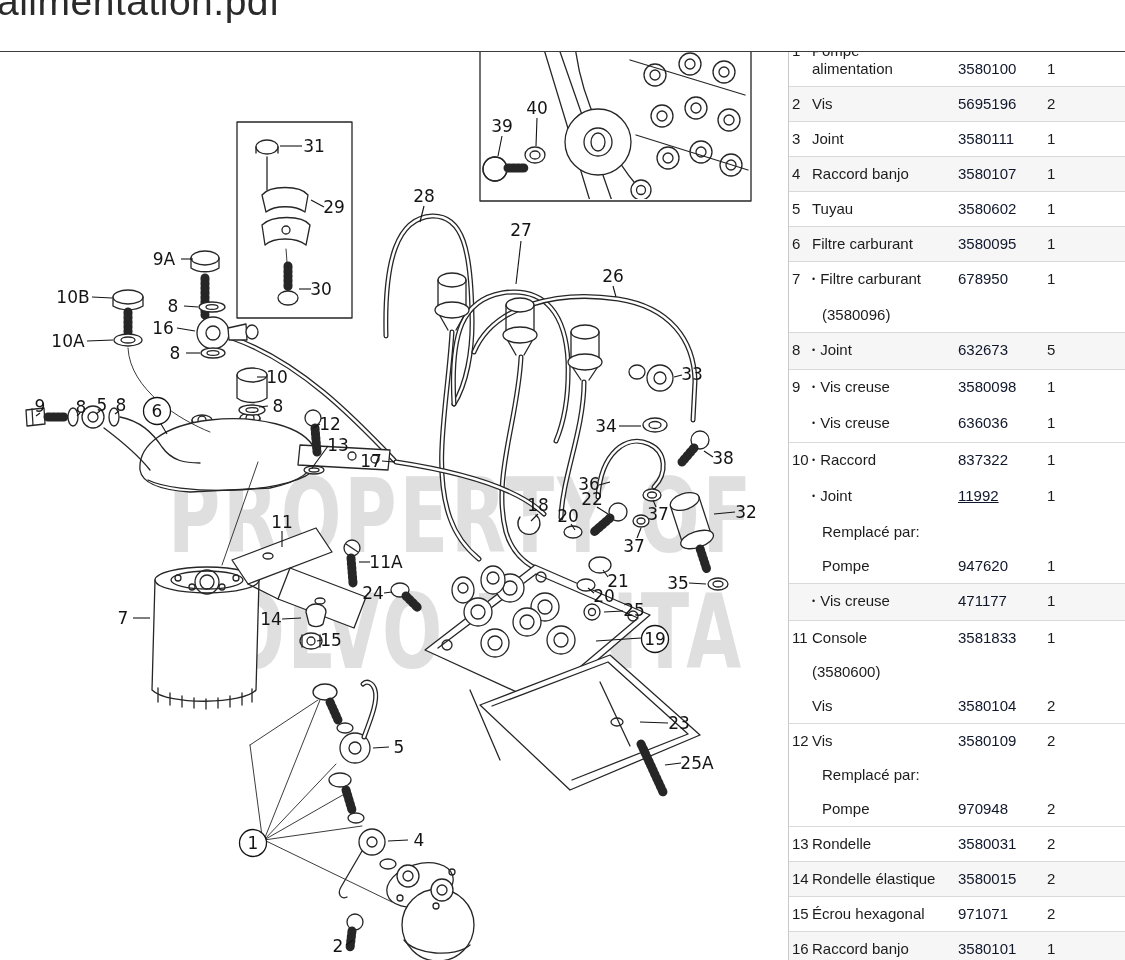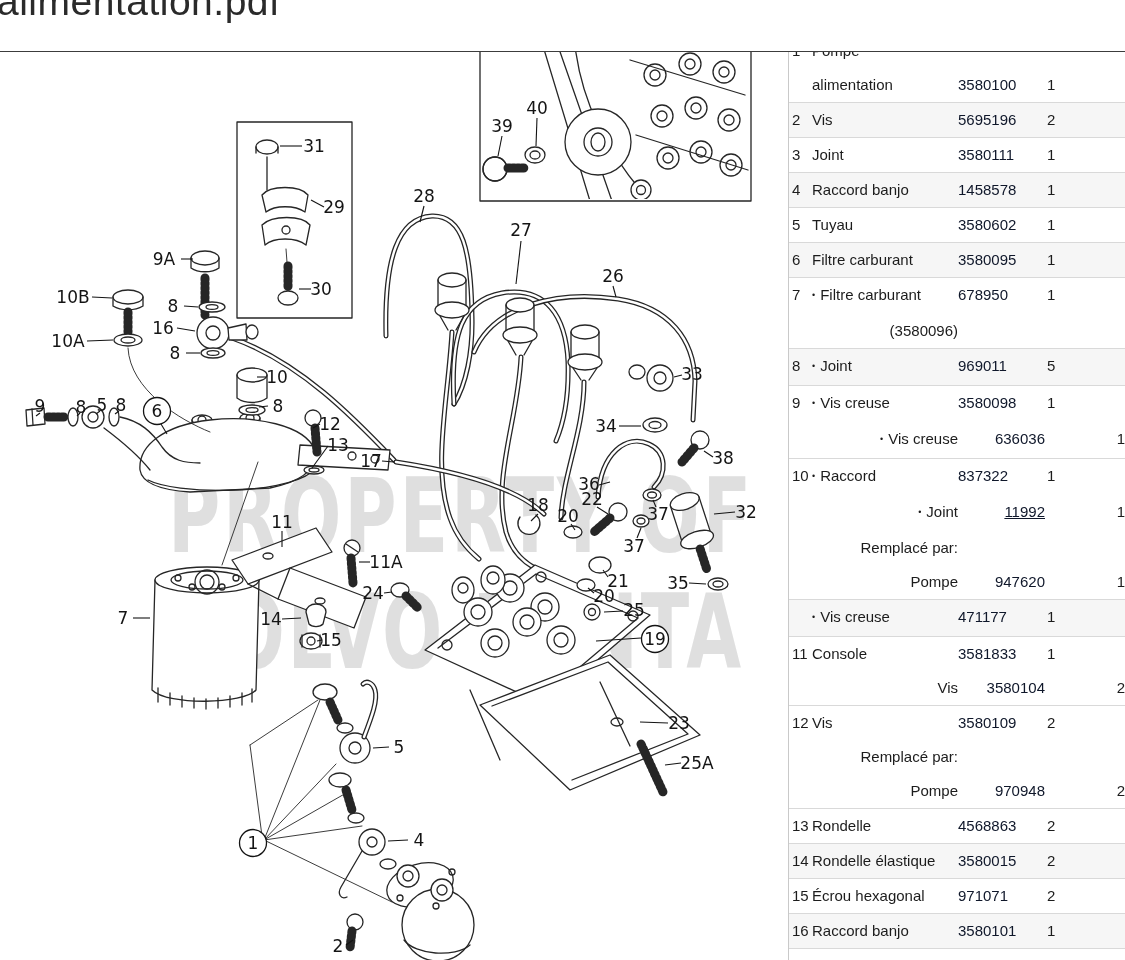--- a/index.html
+++ b/index.html
@@ -26,22 +26,22 @@
   .wm{font-family:"DejaVu Sans",sans-serif;font-weight:700;font-size:104px;fill:#c6c6c6;
     opacity:.55;letter-spacing:4px;}
 
   
   #table-border{position:absolute;left:788px;top:51px;width:1px;height:909px;background:#c9c9c9;z-index:2;}
   #parts-table{position:absolute;left:789px;top:38px;width:336px;z-index:1;font-size:15px;}
   .t-group{border-bottom:1px solid #d9d9d9;padding:8px 0;}
   .t-group.first{padding-top:4px;}
   .t-group.shaded{background:#f6f6f6;}
   .t-line{display:grid;grid-template-columns:23px 146px 87px 1fr;align-items:start;line-height:18px;}
-  .t-line.spaced{margin-top:16px;text-align:right;}
-  .t-line.tight{margin-top:16px;}
+  .t-line.spaced{margin-top:16px;}
+  .t-line.tight{margin-top:0;}
   .c-ref{padding-left:3px;}
   .c-desc.ind{padding-left:10px;}
   .blt{font-size:9px;display:inline-block;transform:translateY(-2px);margin-right:5px;}
   .c-part a{color:#0f172a;text-decoration:none;}
   .c-part a.u{text-decoration:underline;}
   .c-qty{padding-left:2px;}
 </style>
 </head>
 <body>
 
@@ -458,21 +458,21 @@
           <span class="c-ref">3</span>
           <span class="c-desc">Joint</span>
           <span class="c-part"><a href="#">3580111</a></span>
           <span class="c-qty">1</span>
         </div>
       </div>
       <div class="t-group shaded">
         <div class="t-line">
           <span class="c-ref">4</span>
           <span class="c-desc">Raccord banjo</span>
-          <span class="c-part"><a href="#">1458578</a></span>
+          <span class="c-part"><a href="#">3580107</a></span>
           <span class="c-qty">1</span>
         </div>
       </div>
       <div class="t-group">
         <div class="t-line">
           <span class="c-ref">5</span>
           <span class="c-desc">Tuyau</span>
           <span class="c-part"><a href="#">3580602</a></span>
           <span class="c-qty">1</span>
         </div>
@@ -496,21 +496,21 @@
           <span class="c-ref"></span>
           <span class="c-desc ind">(3580096)</span>
           <span class="c-part"></span>
           <span class="c-qty"></span>
         </div>
       </div>
       <div class="t-group shaded">
         <div class="t-line">
           <span class="c-ref">8</span>
           <span class="c-desc"><span class="blt">•</span>Joint</span>
-          <span class="c-part"><a href="#">969011</a></span>
+          <span class="c-part"><a href="#">632673</a></span>
           <span class="c-qty">5</span>
         </div>
       </div>
       <div class="t-group">
         <div class="t-line">
           <span class="c-ref">9</span>
           <span class="c-desc"><span class="blt">•</span>Vis creuse</span>
           <span class="c-part"><a href="#">3580098</a></span>
           <span class="c-qty">1</span>
         </div>
@@ -554,20 +554,26 @@
           <span class="c-part"><a href="#">471177</a></span>
           <span class="c-qty">1</span>
         </div>
       </div>
       <div class="t-group">
         <div class="t-line">
           <span class="c-ref">11</span>
           <span class="c-desc">Console</span>
           <span class="c-part"><a href="#">3581833</a></span>
           <span class="c-qty">1</span>
+        </div>
+        <div class="t-line spaced">
+          <span class="c-ref"></span>
+          <span class="c-desc">(3580600)</span>
+          <span class="c-part"></span>
+          <span class="c-qty"></span>
         </div>
         <div class="t-line spaced">
           <span class="c-ref"></span>
           <span class="c-desc">Vis</span>
           <span class="c-part"><a href="#">3580104</a></span>
           <span class="c-qty">2</span>
         </div>
       </div>
       <div class="t-group">
         <div class="t-line">
@@ -586,21 +592,21 @@
           <span class="c-ref"></span>
           <span class="c-desc ind">Pompe</span>
           <span class="c-part"><a href="#">970948</a></span>
           <span class="c-qty">2</span>
         </div>
       </div>
       <div class="t-group">
         <div class="t-line">
           <span class="c-ref">13</span>
           <span class="c-desc">Rondelle</span>
-          <span class="c-part"><a href="#">4568863</a></span>
+          <span class="c-part"><a href="#">3580031</a></span>
           <span class="c-qty">2</span>
         </div>
       </div>
       <div class="t-group shaded">
         <div class="t-line">
           <span class="c-ref">14</span>
           <span class="c-desc">Rondelle élastique</span>
           <span class="c-part"><a href="#">3580015</a></span>
           <span class="c-qty">2</span>
         </div>

